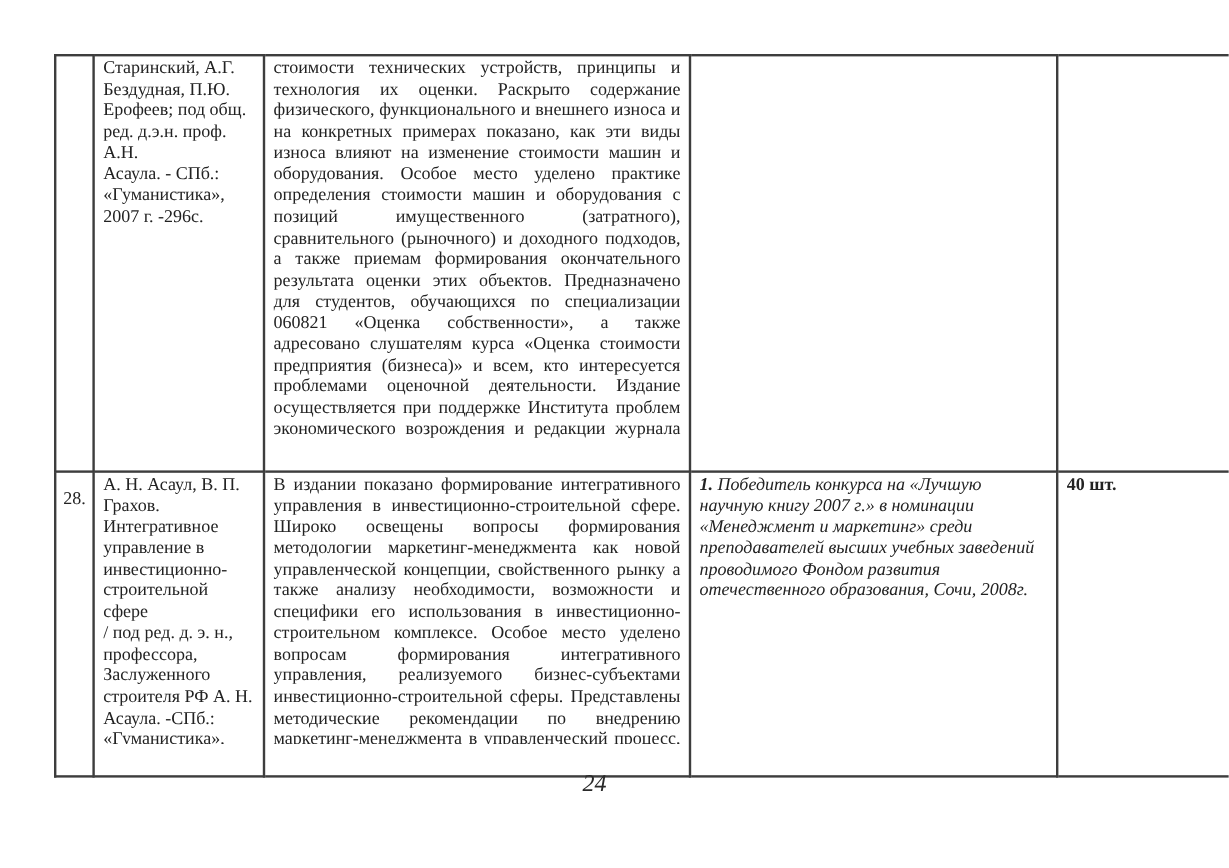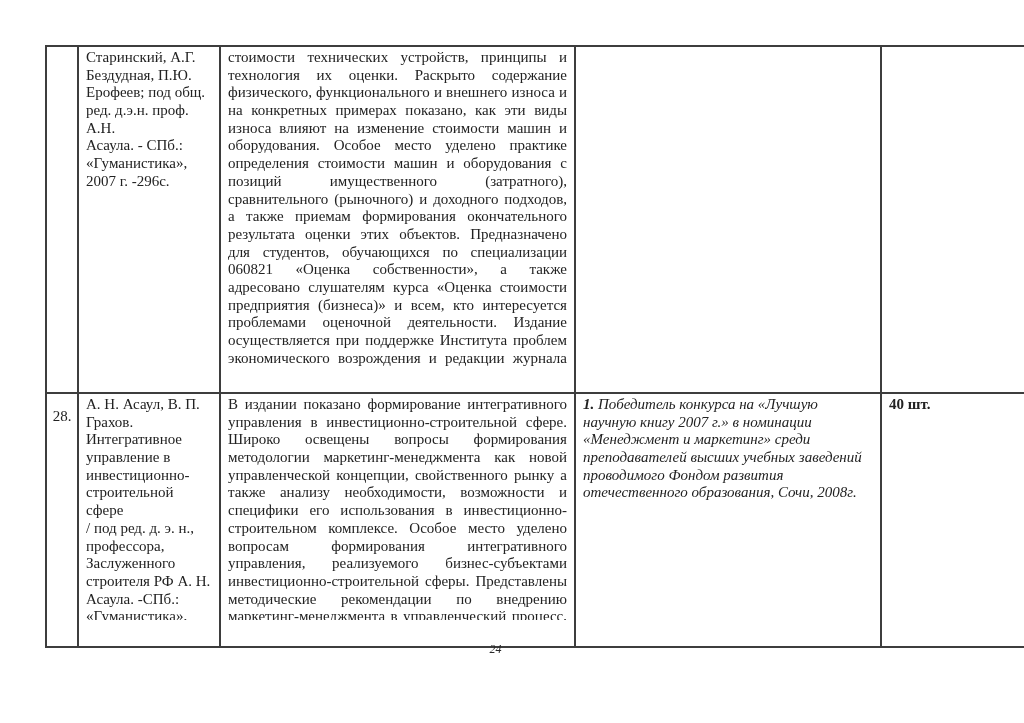--- a/index.html
+++ b/index.html
@@ -46,21 +46,21 @@
   td.award .cell { text-align: left; font-style: italic; }
   td.qty { font-weight: bold; }
   .award-num { font-weight: bold; }
   .page-num {
     position: absolute;
     left: 0;
     top: 642px;
     width: 991px;
     text-align: center;
     font-style: italic;
-    font-size: 12px;
+    font-size: 20px;
     color: #2a2a2a;
   }
 </style>
 </head>
 <body>
 
 <div class="page">
 
   <table class="doc-table">
     <colgroup>

